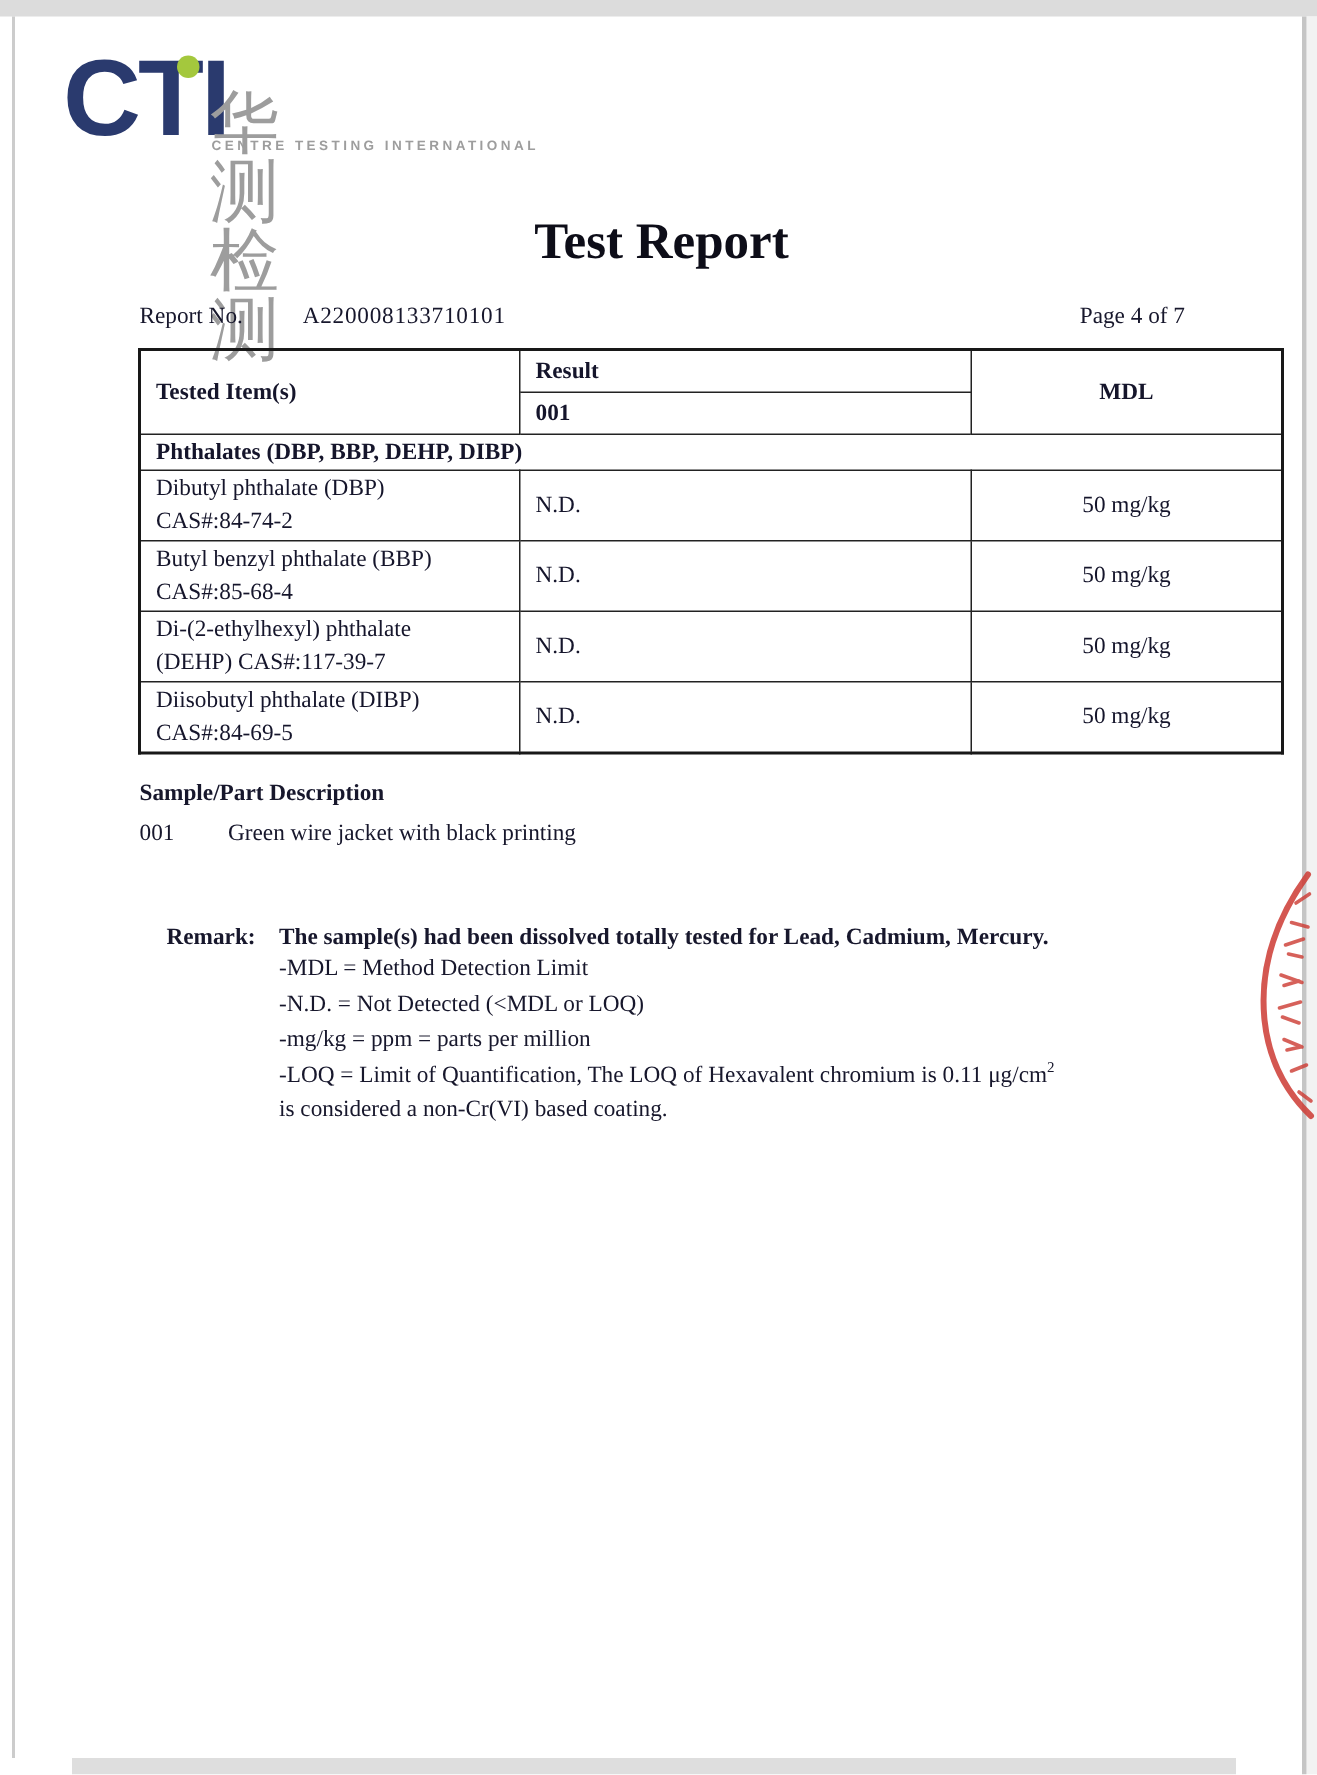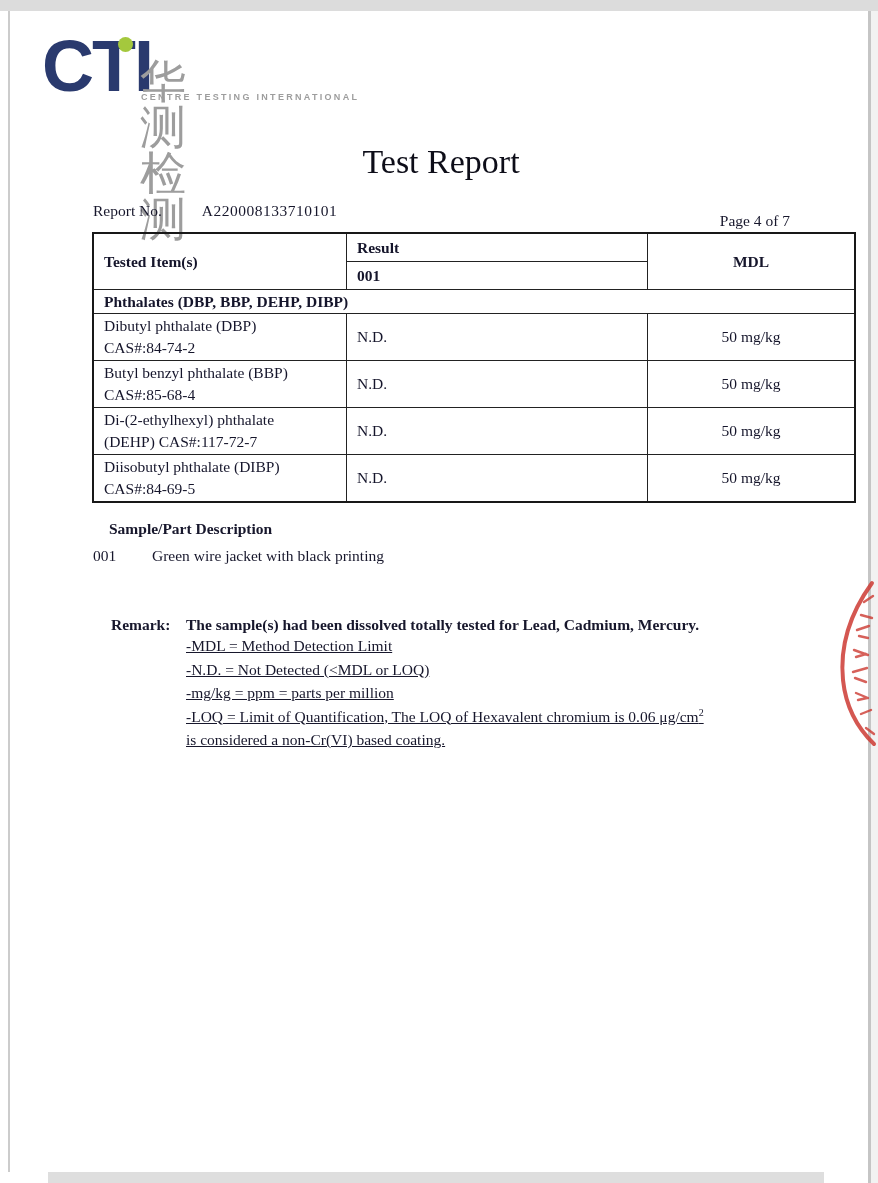--- a/index.html
+++ b/index.html
@@ -36,26 +36,26 @@
   .logo-sub {
     position: absolute; left: 99px; top: 56px;
     font-family: "Liberation Sans", sans-serif;
     font-size: 9px; font-weight: bold; letter-spacing: 2.3px;
     white-space: nowrap;
   }
 
   
   .title {
     position: absolute; left: 92px; top: 143px; width: 698px;
-    text-align: center; font-size: 34px; font-weight: normal; color: #0d0d18;
+    text-align: center; font-size: 34px; font-weight: bold; color: #0d0d18;
   }
   .report-line { position: absolute; left: 93px; top: 202px; width: 697px; font-size: 15.5px; }
   .report-no-label { display: inline-block; }
   .report-no-value { display: inline-block; margin-left: 36px; letter-spacing: 0.5px; }
-  .page-label { float: right; margin-top: 10px; }
+  .page-label { float: right; }
 
   
   .results-table {
     position: absolute; left: 92px; top: 232px;
     border-collapse: collapse; table-layout: fixed;
     width: 698px;
     border: 2.5px solid #181818;
     font-size: 15.5px;
   }
   .results-table td {
@@ -68,30 +68,30 @@
   .results-table .c2 { width: 280px; text-align: left; }
   .results-table .c3 { width: 186px; text-align: center; }
   .results-table .hdr { font-weight: bold; }
   .results-table tr.h-row  td { height: 27px; }
   .results-table tr.sec-row td { height: 23px; font-weight: bold; }
   .results-table tr.item-row td { height: 46px; }
   .item-lines div { line-height: 22px; }
 
   
   .sample-desc { position: absolute; left: 93px; top: 520px; width: 600px; font-size: 15.5px; }
-  .sample-desc .heading { font-weight: bold; margin-bottom: 8px; margin-left: 16px; }
+  .sample-desc .heading { font-weight: bold; margin-bottom: 8px; }
   .sample-row { display: flex; margin-bottom: 8px; line-height: 20px; }
   .sample-row .code { width: 59px; }
 
   
   .remark { position: absolute; left: 111px; top: 616px; width: 700px; font-size: 15.5px; }
   .remark-first { display: flex; }
   .remark-label { width: 75px; font-weight: bold; flex: none; }
   .remark-bold  { font-weight: bold; }
-  .remark-body  { margin-left: 75px; text-decoration: underline; }
+  .remark-body  { margin-left: 75px; }
   .remark-body .rline { line-height: 23.5px; }
   sup { font-size: 10px; line-height: 0; }
   sup.tri { font-size: 8.5px; }
 
   
   .stamp { position: absolute; left: 832px; top: 578px; width: 46px; height: 170px; overflow: hidden; }
 </style>
 </head>
 <body>
 
@@ -140,21 +140,21 @@
       <td class="c1 item-lines">
         <div>Butyl benzyl phthalate (BBP)</div>
         <div>CAS#:85-68-4</div>
       </td>
       <td class="c2">N.D.</td>
       <td class="c3">50 mg/kg</td>
     </tr>
     <tr class="item-row">
       <td class="c1 item-lines">
         <div>Di-(2-ethylhexyl) phthalate</div>
-        <div>(DEHP) CAS#:117-72-7</div>
+        <div>(DEHP) CAS#:117-39-7</div>
       </td>
       <td class="c2">N.D.</td>
       <td class="c3">50 mg/kg</td>
     </tr>
     <tr class="item-row">
       <td class="c1 item-lines">
         <div>Diisobutyl phthalate (DIBP)</div>
         <div>CAS#:84-69-5</div>
       </td>
       <td class="c2">N.D.</td>
@@ -173,21 +173,21 @@
 
 <div class="remark">
   <div class="remark-first">
     <span class="remark-label">Remark:</span>
     <span class="remark-bold">The sample(s) had been dissolved totally tested for Lead, Cadmium, Mercury.</span>
   </div>
   <div class="remark-body">
     <div class="rline">-MDL = Method Detection Limit</div>
     <div class="rline">-N.D. = Not Detected (&lt;MDL or LOQ)</div>
     <div class="rline">-mg/kg = ppm = parts per million</div>
-    <div class="rline"><span>-LOQ = Limit of Quantification, The LOQ of Hexavalent chromium is 0.06 μg/cm</span><sup>2</sup></div>
+    <div class="rline"><span>-LOQ = Limit of Quantification, The LOQ of Hexavalent chromium is 0.11 μg/cm</span><sup>2</sup></div>
     <div class="rline">is considered a non-Cr(VI) based coating.</div>
   </div>
 </div>
 
 <div class="stamp">
   <svg width="46" height="170" viewBox="0 0 46 170">
     <path d="M40 5 Q 6 52 11 102 Q 15 140 42 166" fill="none" stroke="#cd3a32" stroke-width="4" stroke-linecap="round" opacity="0.85"></path>
     <g stroke="#cd3a32" stroke-width="2.4" stroke-linecap="round" opacity="0.8" fill="none">
       <path d="M32 24 l9 -6" stroke="#cd3a32"></path>
       <path d="M29 37 l11 3" stroke="#cd3a32"></path>

